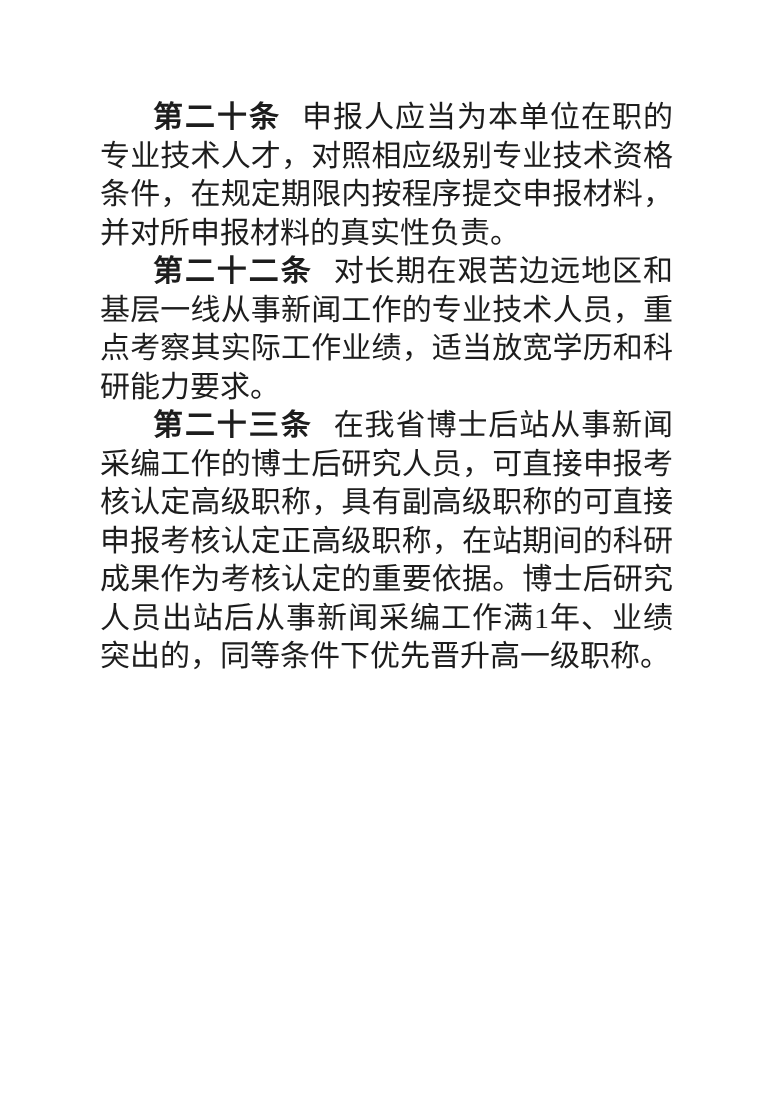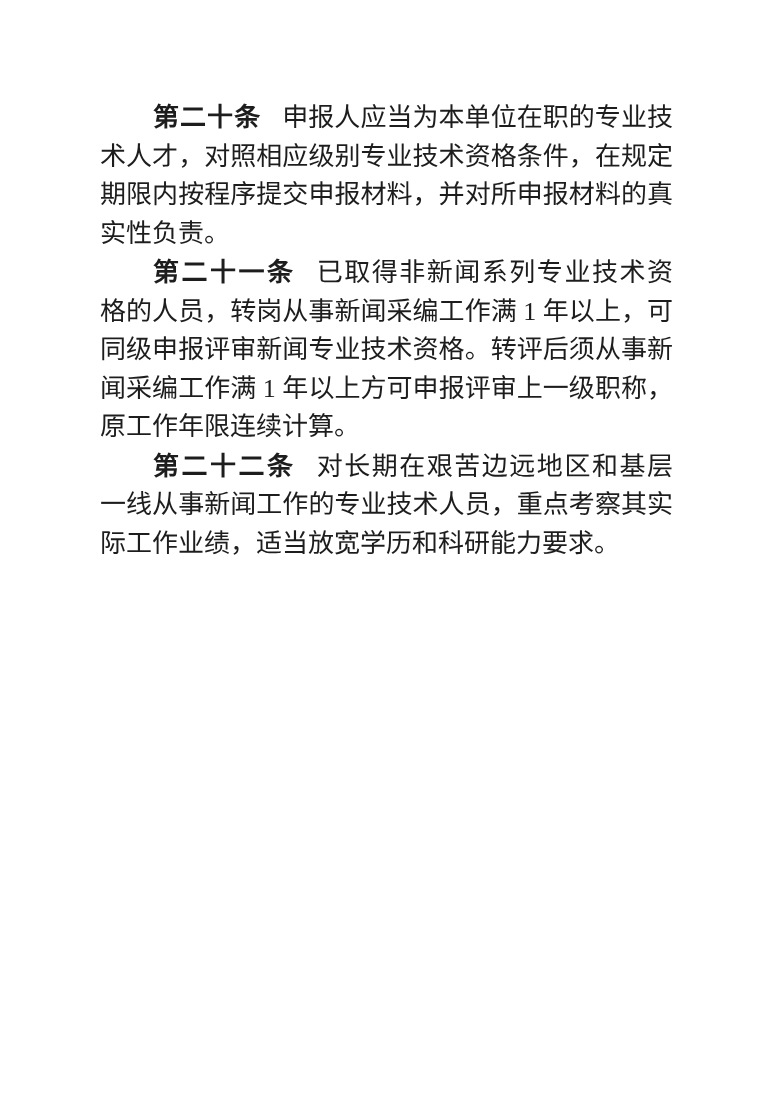--- a/index.html
+++ b/index.html
@@ -21,21 +21,21 @@
   }
   .text-block {
     position: absolute;
     left: 100px;
     top: 98px;
     width: 573px;
   }
   p.article {
     margin: 0;
     padding: 0;
-    font-size: 26px;
+    font-size: 30px;
     line-height: 38.5px;
     color: #1d1d1d;
     text-align: justify;
     text-justify: inter-ideograph;
     text-indent: 53px;
     word-break: break-all;
   }
   .art-num {
     font-weight: 700;
     font-family: "Liberation Sans", "DejaVu Sans", sans-serif;
@@ -44,20 +44,20 @@
   }
 </style>
 </head>
 <body>
 
 <div class="page">
   <div class="text-block">
 
     <p class="article"><span class="art-num">第二十条</span><span class="art-text">申报人应当为本单位在职的专业技术人才，对照相应级别专业技术资格条件，在规定期限内按程序提交申报材料，并对所申报材料的真实性负责。</span></p>
 
-    <p class="article"><span class="art-num">第二十一条</span><span class="art-text">已取得非新闻系列专业技术资格的人员，转岗从事新闻采编工作满 1 年以上，可同级申报评审新闻专业技术资格。转评后须从事新闻采编工作满 1 年以上方可申报评审上一级职称，原工作年限连续计算。</span></p>
 
     <p class="article"><span class="art-num">第二十二条</span><span class="art-text">对长期在艰苦边远地区和基层一线从事新闻工作的专业技术人员，重点考察其实际工作业绩，适当放宽学历和科研能力要求。</span></p>
 
+    <p class="article"><span class="art-num">第二十三条</span><span class="art-text">在我省博士后站从事新闻采编工作的博士后研究人员，可直接申报考核认定高级职称，具有副高级职称的可直接申报考核认定正高级职称，在站期间的科研成果作为考核认定的重要依据。博士后研究人员出站后从事新闻采编工作满1年、业绩突出的，同等条件下优先晋升高一级职称。</span></p>
 
 
   </div>
 </div>
 
 </body></html>

